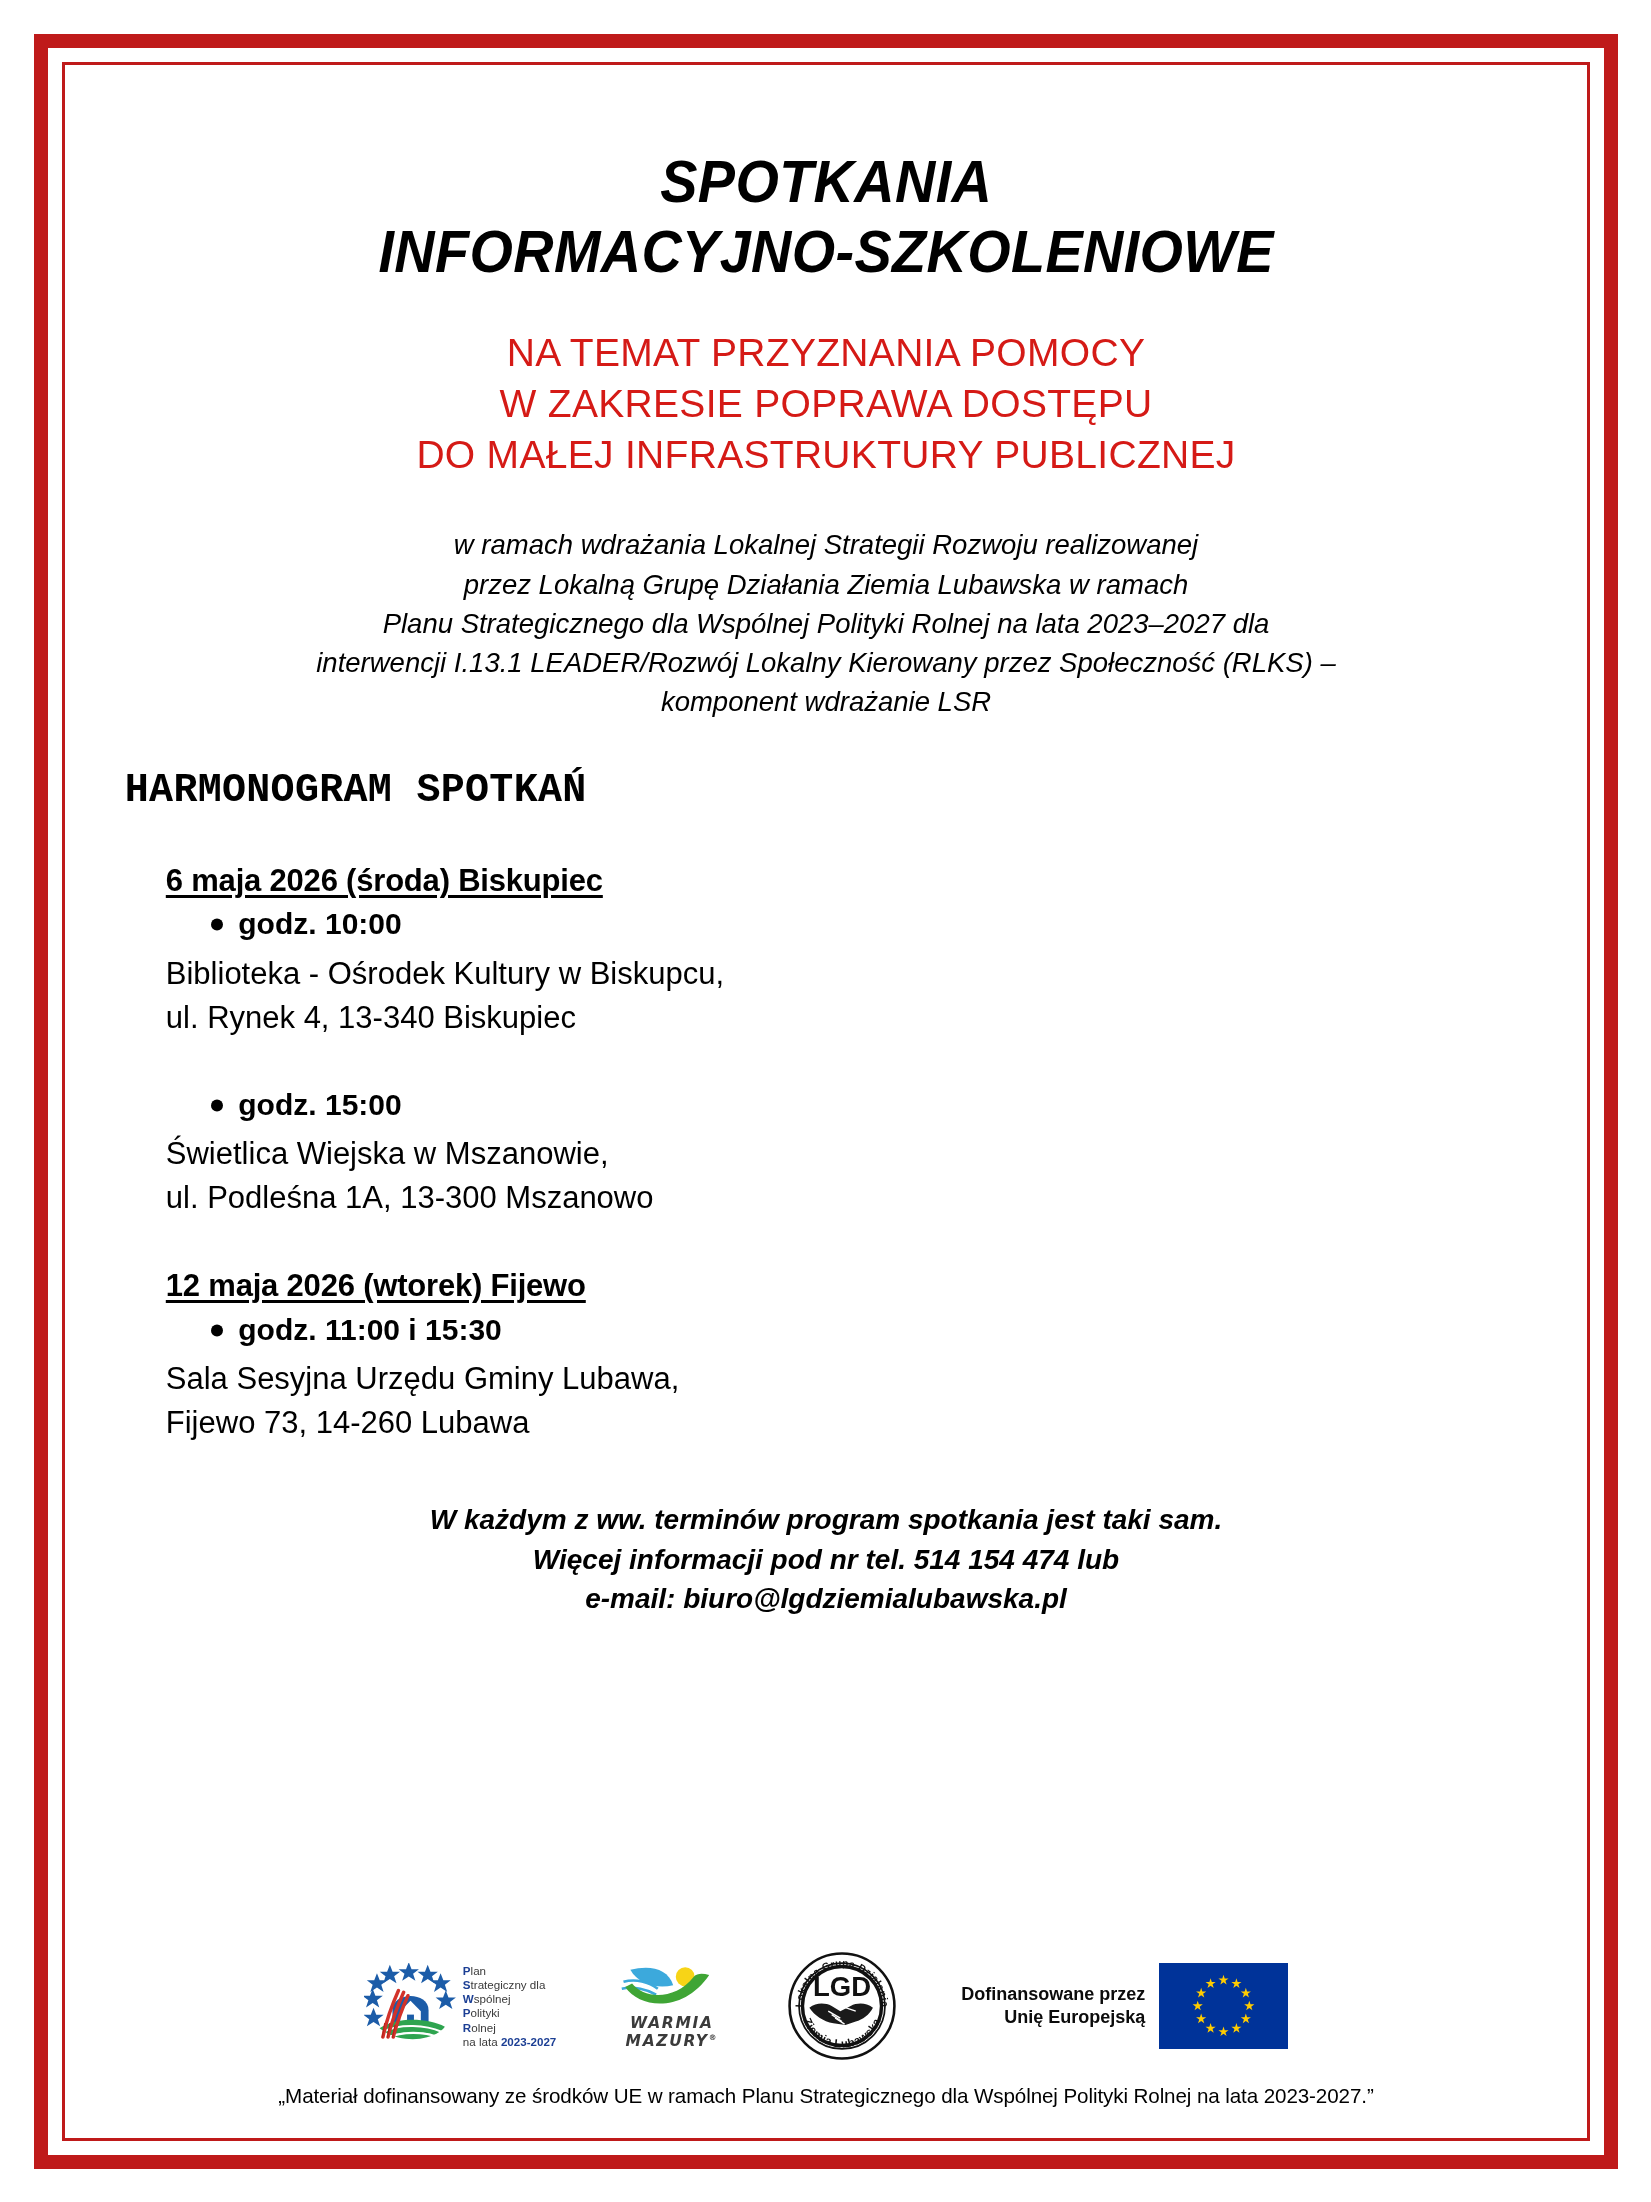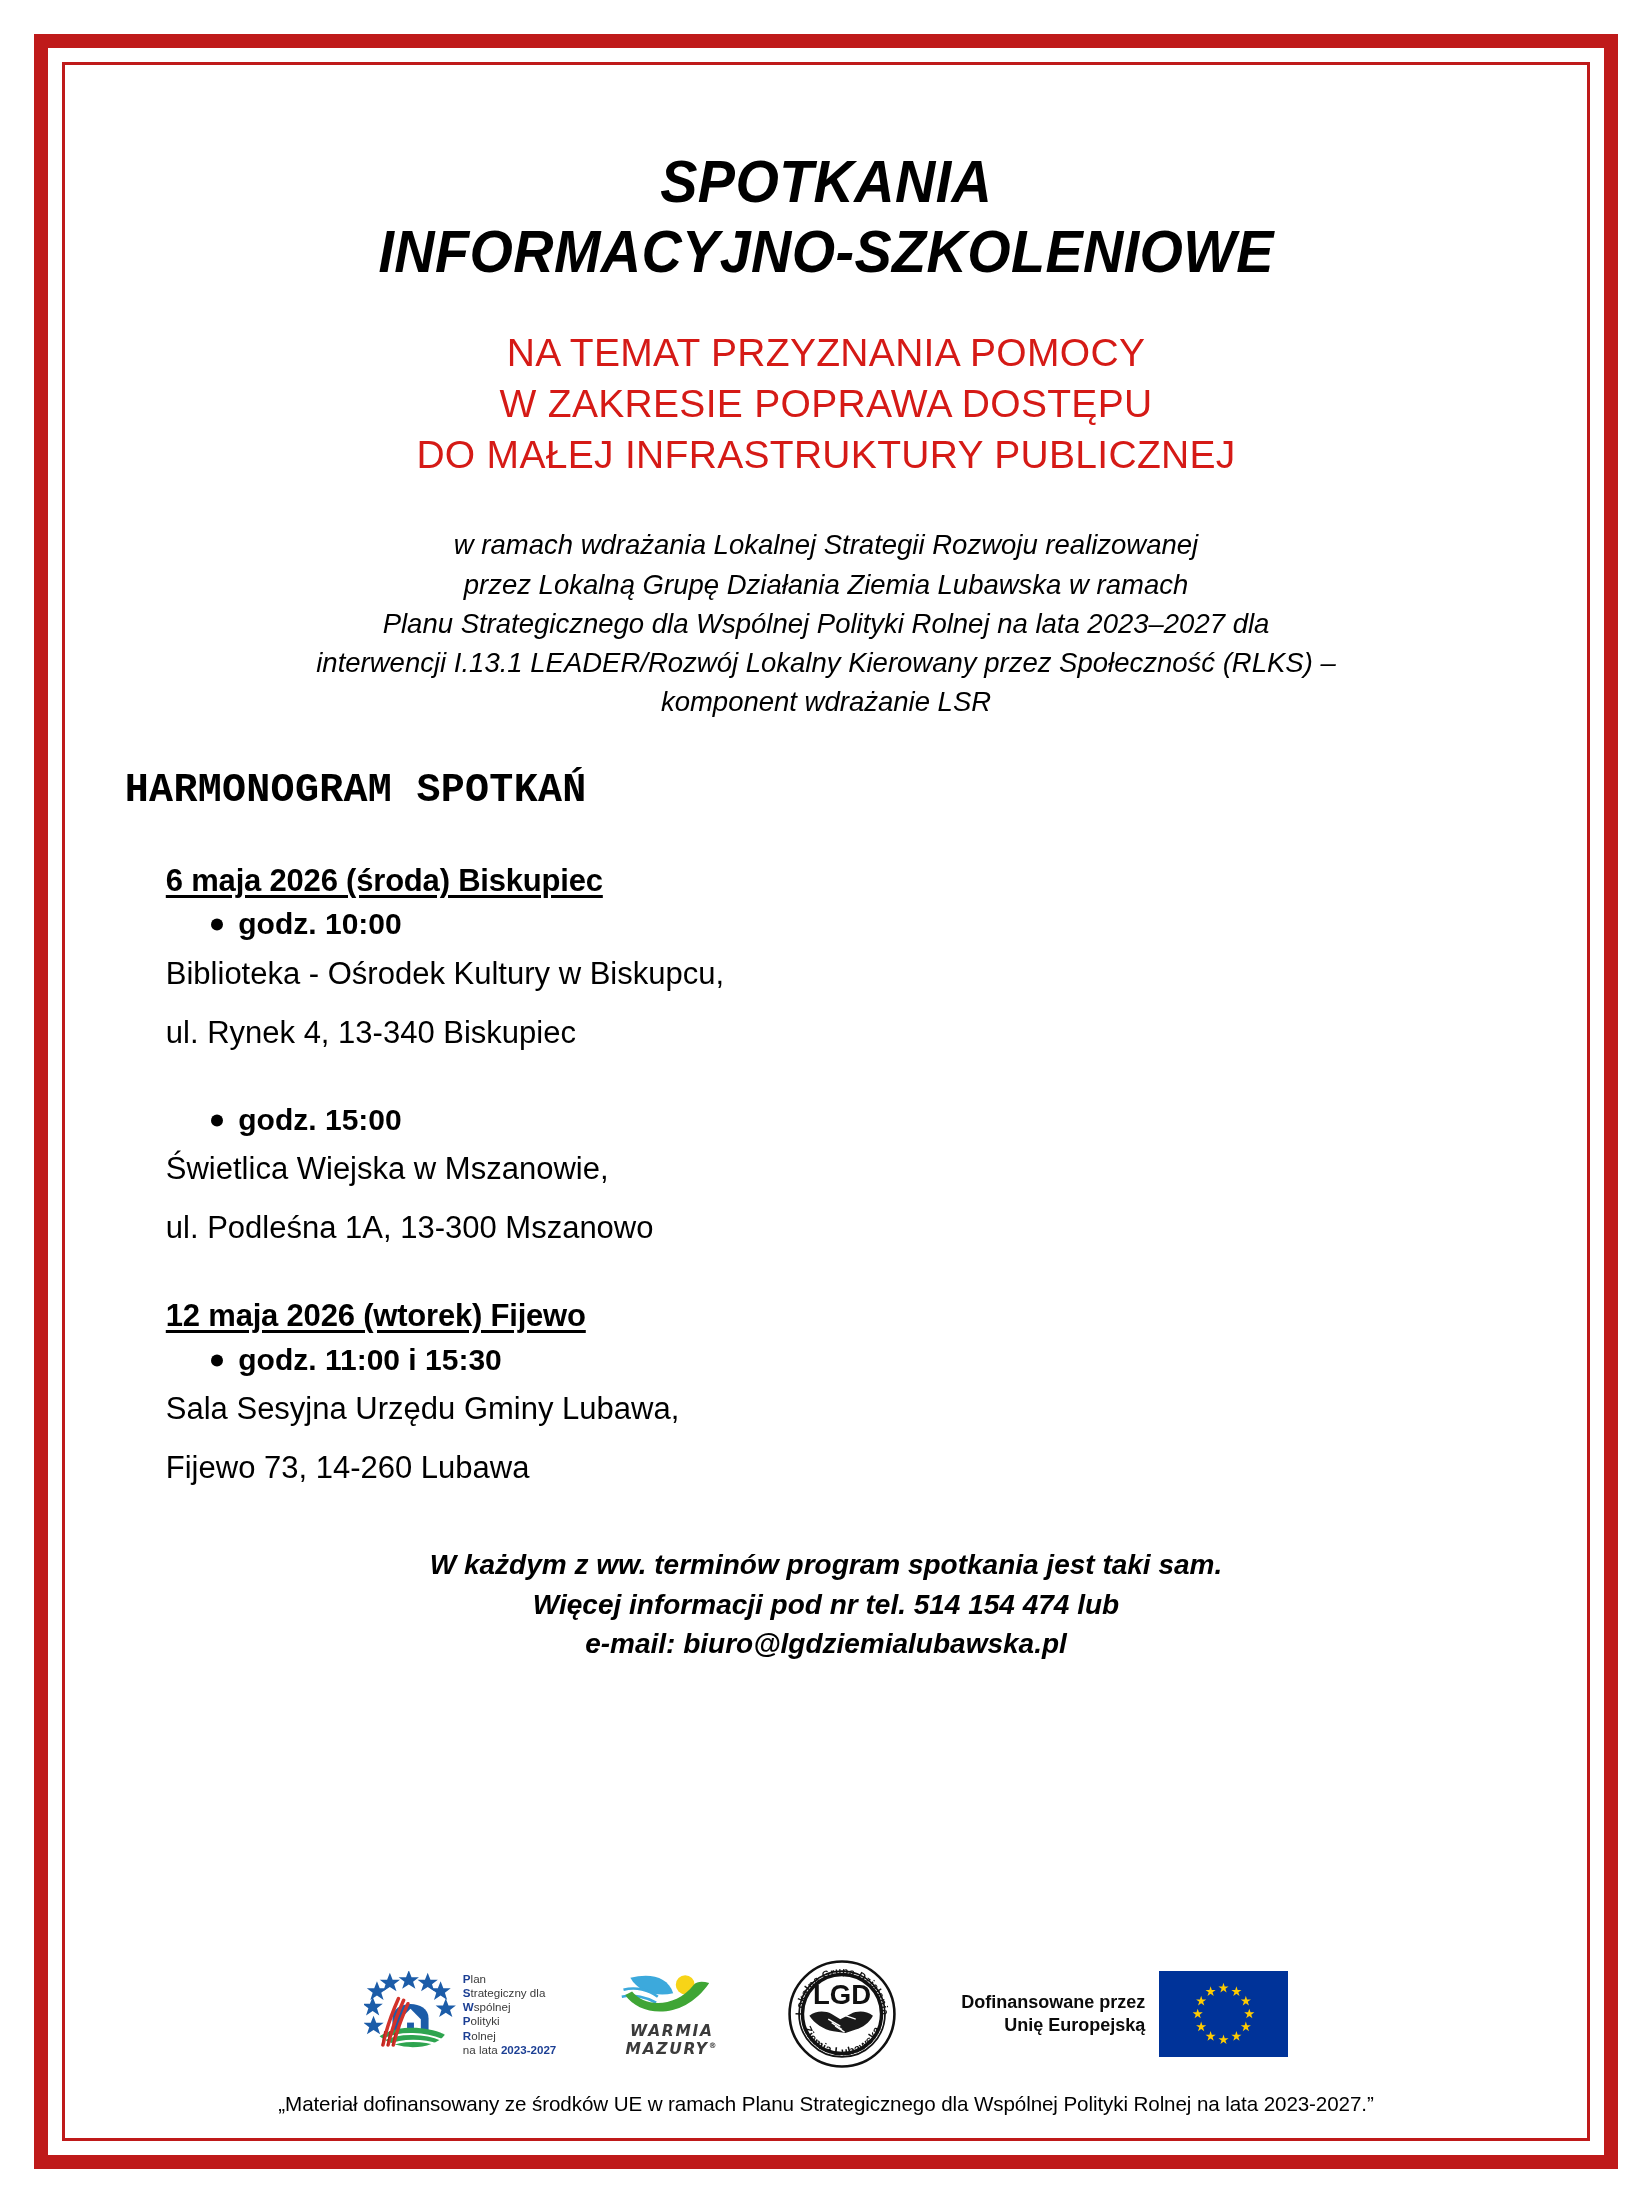--- a/index.html
+++ b/index.html
@@ -40,21 +40,21 @@
     bottom: 13.8px;
     border: 3.4px solid #BF1A1A;
     box-sizing: border-box;
   }
   .content {
     position: absolute;
     left: 0;
     top: 0;
     right: 0;
     bottom: 0;
-    padding: 46px 60px 0 60px;
+    padding: 46px 60px 8px 60px;
     box-sizing: border-box;
     display: flex;
     flex-direction: column;
   }
 
   
   .title-block {
     text-align: center;
     margin-top: 36px;
   }
@@ -142,21 +142,20 @@
   .event-venue {
     margin-top: 10.3px;
     font-size: 31px;
     line-height: 1.42;
     font-weight: 400;
   }
   .event-address {
     font-size: 31px;
     line-height: 1.42;
     font-weight: 400;
-    margin-top: 15px;
   }
 
   
   .contact {
     text-align: center;
     margin-top: 55px;
   }
   .contact-line {
     font-weight: bold;
     font-style: italic;

